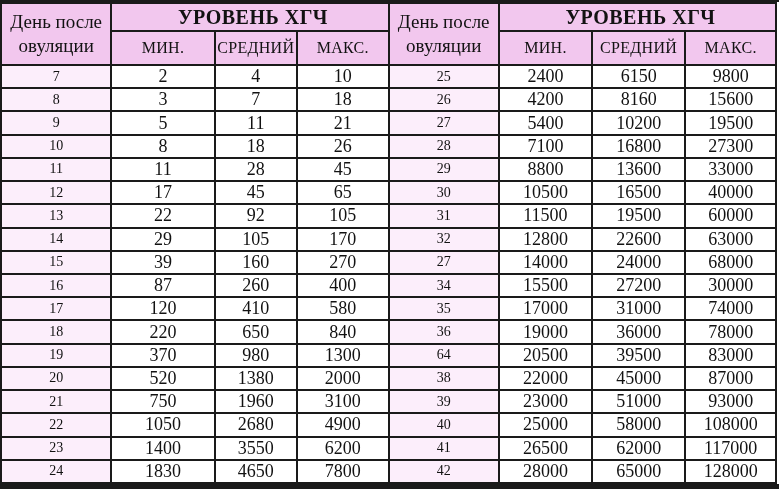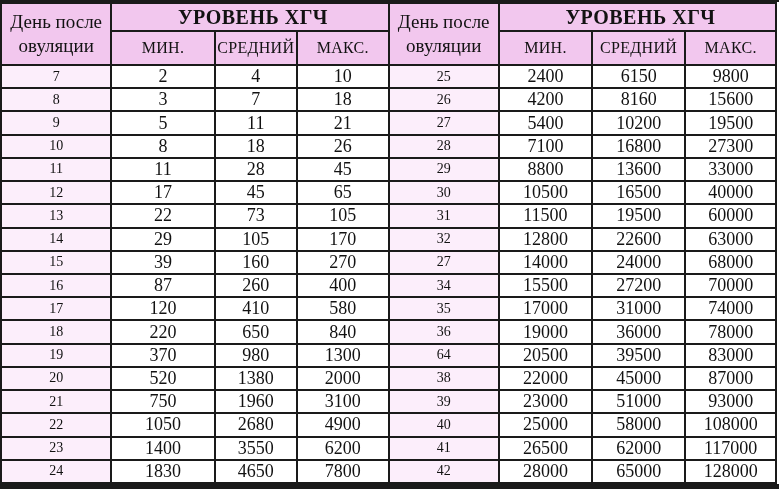--- a/index.html
+++ b/index.html
@@ -129,21 +129,21 @@
         </tr>
         <tr>
           <td class="day">12</td>
           <td class="val">17</td>
           <td class="val">45</td>
           <td class="val">65</td>
         </tr>
         <tr>
           <td class="day">13</td>
           <td class="val">22</td>
-          <td class="val">73</td>
+          <td class="val">92</td>
           <td class="val">105</td>
         </tr>
         <tr>
           <td class="day">14</td>
           <td class="val">29</td>
           <td class="val">105</td>
           <td class="val">170</td>
         </tr>
         <tr>
           <td class="day">15</td>
@@ -281,21 +281,21 @@
         <tr>
           <td class="day">27</td>
           <td class="val">14000</td>
           <td class="val">24000</td>
           <td class="val">68000</td>
         </tr>
         <tr>
           <td class="day">34</td>
           <td class="val">15500</td>
           <td class="val">27200</td>
-          <td class="val">70000</td>
+          <td class="val">30000</td>
         </tr>
         <tr>
           <td class="day">35</td>
           <td class="val">17000</td>
           <td class="val">31000</td>
           <td class="val">74000</td>
         </tr>
         <tr>
           <td class="day">36</td>
           <td class="val">19000</td>

